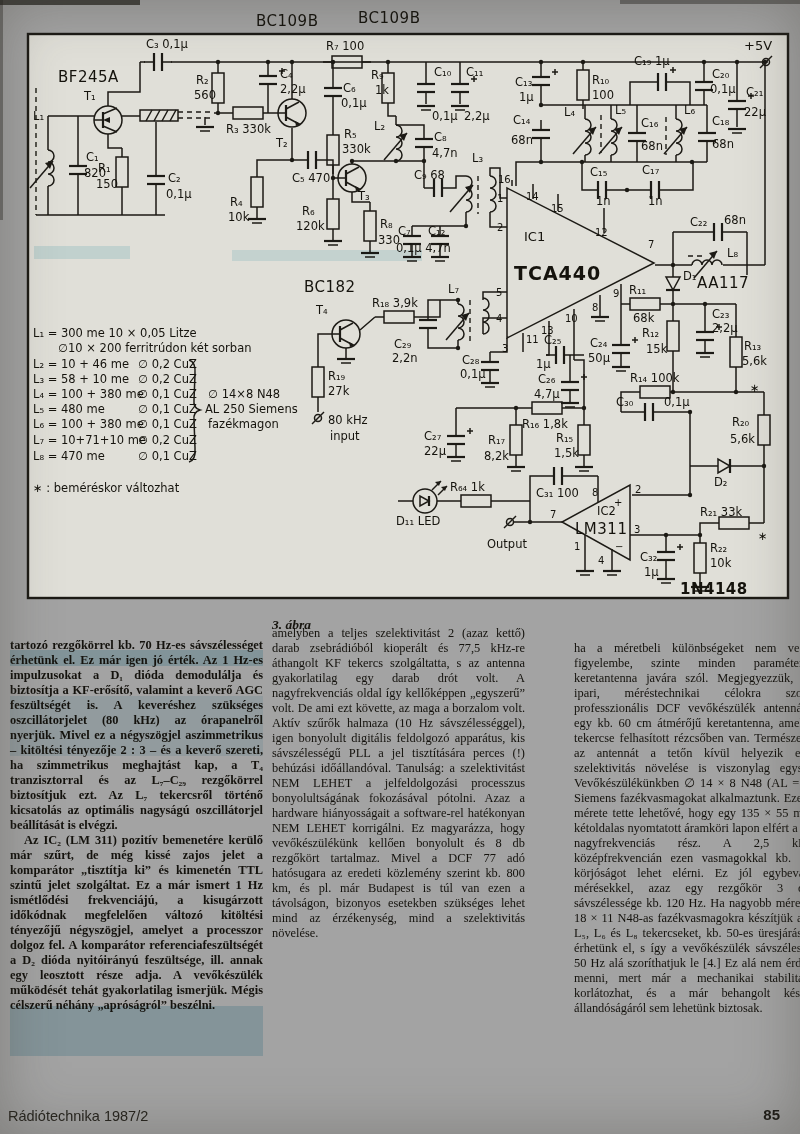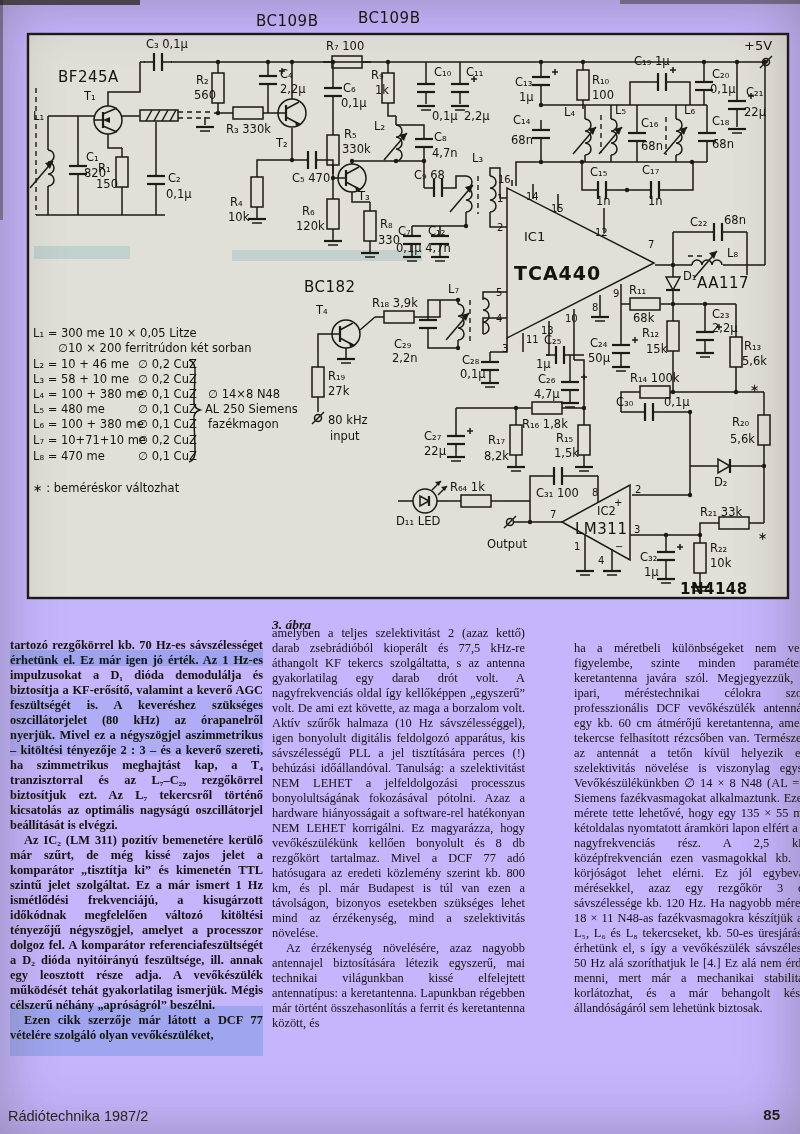--- a/index.html
+++ b/index.html
@@ -1,16 +1,16 @@
 <!DOCTYPE html>
 <html><head>
 <meta charset="utf-8">
 <style>
   html,body{margin:0;padding:0;background:#8a8a84;}
-  .page{position:relative;width:800px;height:1134px;margin:0 auto;background:#c4b5fd;overflow:hidden;
+  .page{position:relative;width:800px;height:1134px;margin:0 auto;background:#a3a3a3;overflow:hidden;
         font-family:"DejaVu Sans",sans-serif;color:#17150f;}
   .page::after{content:"";position:absolute;inset:0;pointer-events:none;
         box-shadow:inset 0 0 60px rgba(60,58,50,.35);}
   .scan-smudge{position:absolute;background:#23211c;pointer-events:none;}
   
   .schem{position:absolute;left:0;top:0;width:800px;height:612px;}
   svg{display:block}
   svg .wire{stroke:#1c1a15;stroke-width:1.5;fill:none;}
   svg .wire2{stroke:#1c1a15;stroke-width:2.2;fill:none;}
   svg .dash{stroke:#1c1a15;stroke-width:1.4;fill:none;stroke-dasharray:5 4;}
@@ -500,25 +500,23 @@
   <div class="hl" style="left:10px;top:696px;width:253px;height:60px;background:rgba(95,180,205,.16)"></div>
   <div class="hl" style="left:10px;top:1006px;width:253px;height:50px;background:rgba(95,180,205,.30)"></div>
   <div class="hl" style="left:34px;top:246px;width:96px;height:13px;background:rgba(95,180,205,.22)"></div>
   <div class="hl" style="left:232px;top:250px;width:190px;height:11px;background:rgba(95,180,205,.20)"></div>
 
   <div class="caption">3. ábra</div>
 
   <div class="col c1">
     <p>tartozó rezgőkörrel kb. 70 Hz-es sávszélességet érhetünk el. Ez már igen jó érték. Az 1 Hz-es impulzusokat a D₁ dióda demodulálja és biztosítja a KF-erősítő, valamint a keverő AGC feszültségét is. A keveréshez szükséges oszcillátorjelet (80 kHz) az órapanelről nyerjük. Mivel ez a négyszögjel aszimmetrikus – kitöltési tényezője 2 : 3 – és a keverő szereti, ha szimmetrikus meghajtást kap, a T₄ tranzisztorral és az L₇–C₂₉ rezgőkörrel biztosítjuk ezt. Az L₇ tekercsről történő kicsatolás az optimális nagyságú oszcillátorjel beállítását is elvégzi.</p>
     <p class="ind">Az IC₂ (LM 311) pozitív bemenetére kerülő már szűrt, de még kissé zajos jelet a komparátor „tisztítja ki” és kimenetén TTL szintű jelet szolgáltat. Ez a már ismert 1 Hz ismétlődési frekvenciájú, a kisugárzott időkódnak megfelelően változó kitöltési tényezőjű négyszögjel, amelyet a processzor dolgoz fel. A komparátor referenciafeszültségét a D₂ dióda nyitóirányú feszültsége, ill. annak egy leosztott része adja. A vevőkészülék működését tehát gyakorlatilag ismerjük. Mégis célszerű néhány „apróságról” beszélni.</p>
-    <p class="ind">Ezen cikk szerzője már látott a DCF 77 vételére szolgáló olyan vevőkészüléket,</p>
   </div>
   <div class="col c2">
     <p>amelyben a teljes szelektivitást 2 (azaz kettő) darab zsebrádióból kioperált és 77,5 kHz-re áthangolt KF tekercs szolgáltatta, s az antenna gyakorlatilag egy darab drót volt. A nagyfrekvenciás oldal így kellőképpen „egyszerű” volt. De ami ezt követte, az maga a borzalom volt. Aktív szűrők halmaza (10 Hz sávszélességgel), igen bonyolult digitális feldolgozó apparátus, kis sávszélességű PLL a jel tisztítására perces (!) behúzási időállandóval. Tanulság: a szelektivitást NEM LEHET a jelfeldolgozási processzus bonyolultságának fokozásával pótolni. Azaz a hardware hiányosságait a software-rel hatékonyan NEM LEHET korrigálni. Ez magyarázza, hogy vevőkészülékünk kellően bonyolult és 8 db rezgőkört tartalmaz. Mivel a DCF 77 adó hatósugara az eredeti közlemény szerint kb. 800 km, és pl. már Budapest is túl van ezen a távolságon, bizonyos esetekben szükséges lehet mind az érzékenység, mind a szelektivitás növelése.</p>
-    <p class="ind">Az érzékenység növelésére, azaz nagyobb antennajel biztosítására létezik egyszerű, mai technikai világunkban kissé elfelejtett antennatípus: a keretantenna. Lapunkban régebben már történt összehasonlítás a ferrit és keretantenna között, és</p>
   </div>
   <div class="col c3">
     <p>ha a méretbeli különbségeket nem vesszük figyelembe, szinte minden paraméter a keretantenna javára szól. Megjegyezzük, hogy ipari, méréstechnikai célokra szolgáló professzionális DCF vevőkészülék antennája is egy kb. 60 cm átmérőjű keretantenna, amelynek tekercse felhasított rézcsőben van. Természetesen az antennát a tetőn kívül helyezik el. A szelektivitás növelése is viszonylag egyszerű. Vevőkészülékünkben ∅ 14 × 8 N48 (AL = 250) Siemens fazékvasmagokat alkalmaztunk. Ezek kis mérete tette lehetővé, hogy egy 135 × 55 mm-es kétoldalas nyomtatott áramköri lapon elfért a teljes nagyfrekvenciás rész. A 2,5 kHz-es középfrekvencián ezen vasmagokkal kb. 25-ös körjóságot lehet elérni. Ez jól egybevág a mérésekkel, azaz egy rezgőkör 3 dB-es sávszélessége kb. 120 Hz. Ha nagyobb méretű pl. 18 × 11 N48-as fazékvasmagokra készítjük az L₄, L₅, L₆ és L₈ tekercseket, kb. 50-es üresjárási Q-t érhetünk el, s így a vevőkészülék sávszélességét 50 Hz alá szoríthatjuk le [4.] Ez alá nem érdemes menni, mert már a mechanikai stabilitás is korlátozhat, és a már behangolt készülék állandóságáról sem lehetünk biztosak.</p>
   </div>
 
   <div class="footer">Rádiótechnika 1987/2</div>
   <div class="pageno">85</div>
 
 </div>
 

